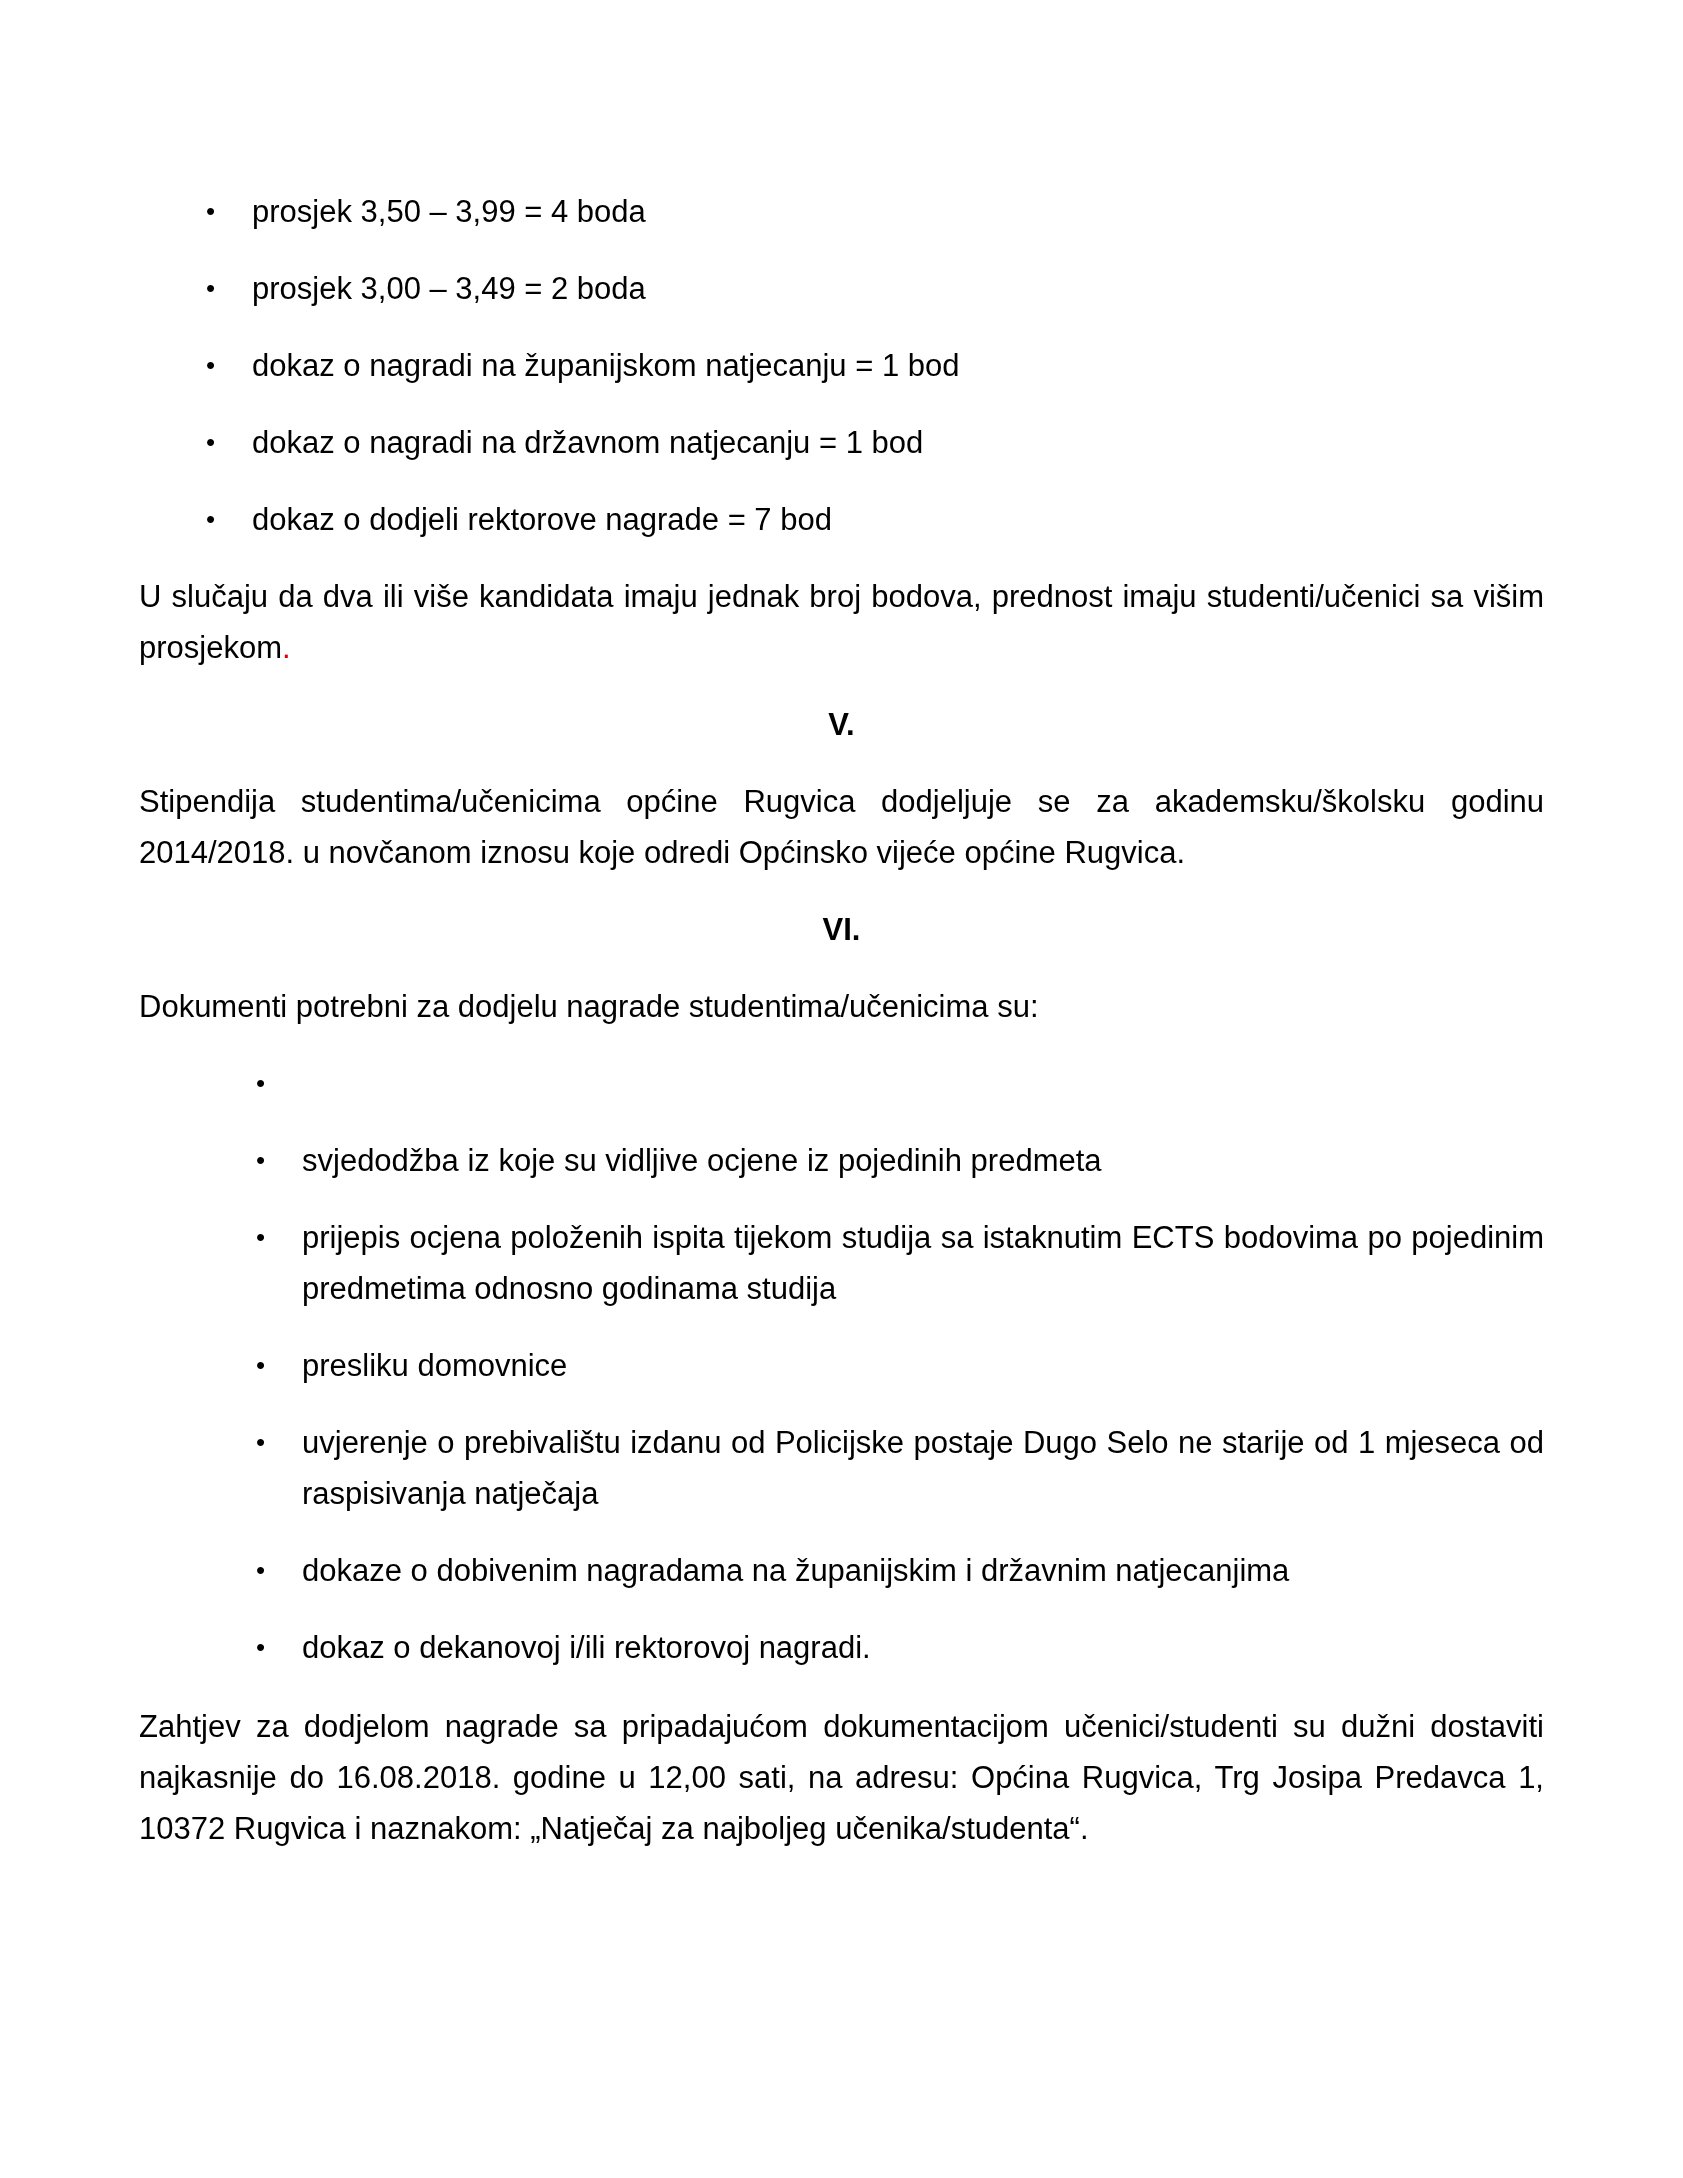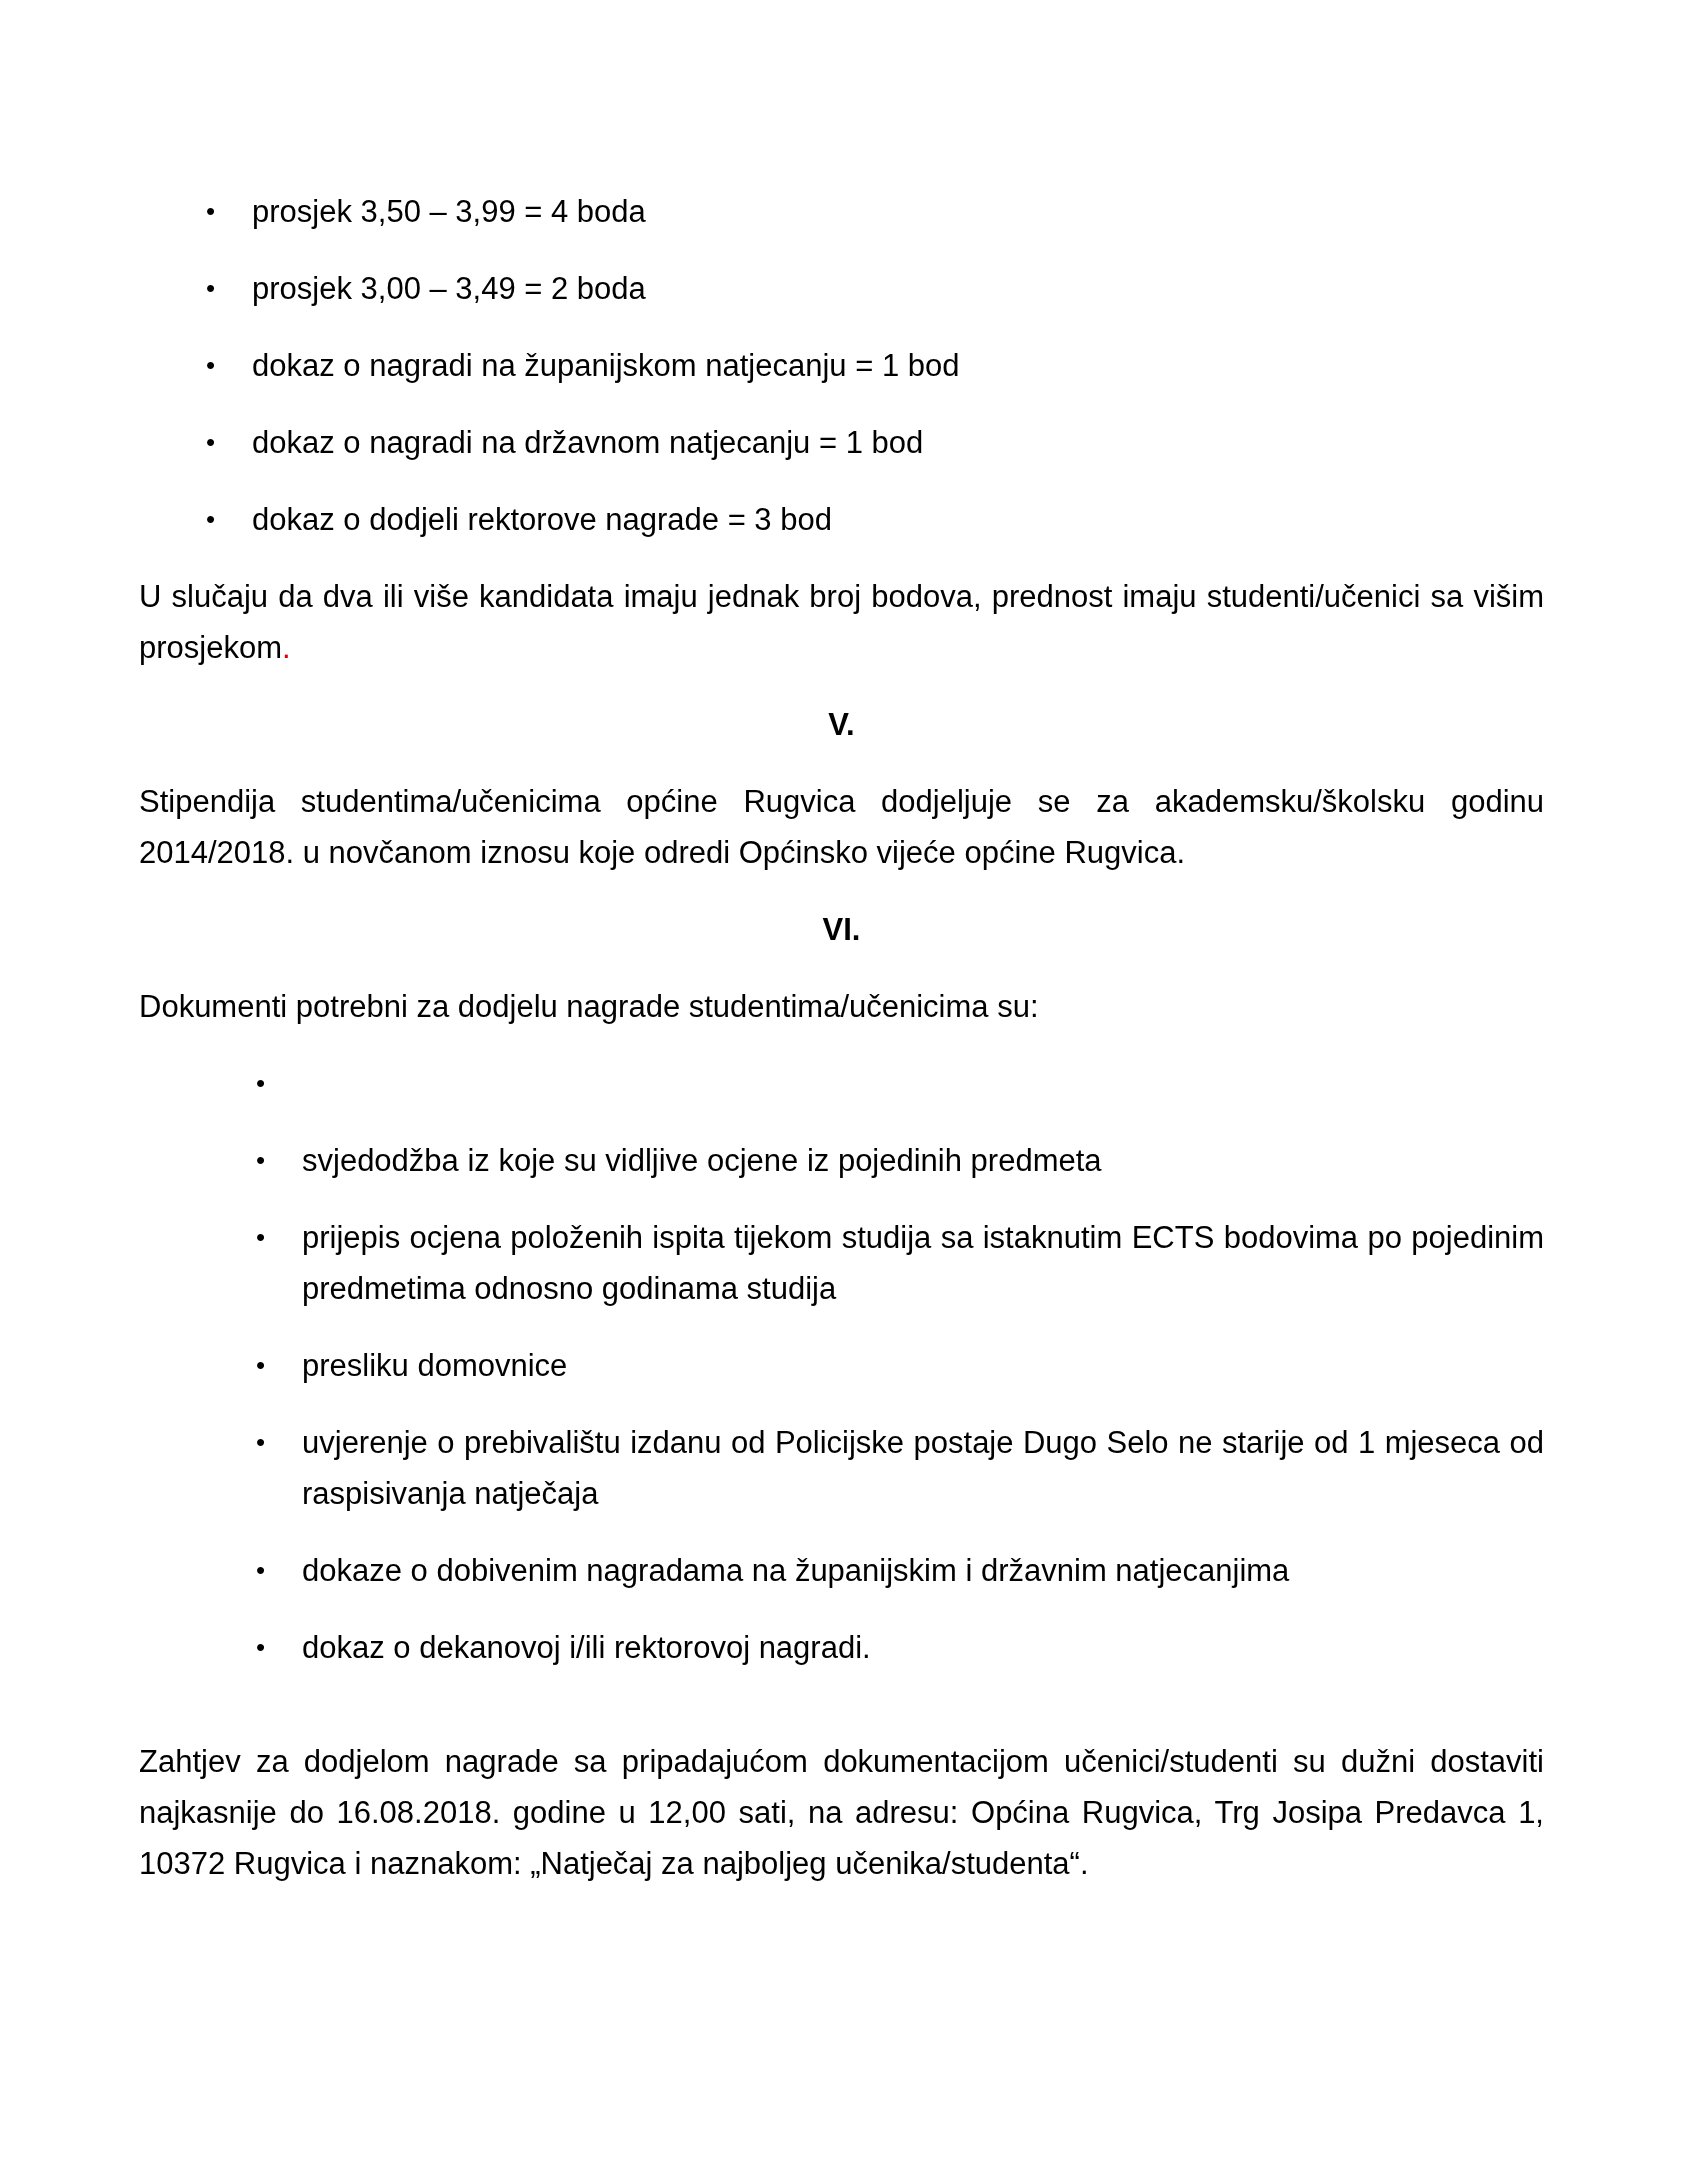--- a/index.html
+++ b/index.html
@@ -42,21 +42,21 @@
   .doc-list .li:last-child { margin-bottom: 26px; }
   .level1 .li { padding-left: 67px; }
   .level2 .li { padding-left: 117px; }
   .bullet-marker {
     flex: 0 0 46px;
     line-height: 51px;
     font-size: 26px;
   }
   .li-text { flex: 1 1 auto; }
   .red { color: var(--accent-red); }
-  .closing { margin-top: 63px; }
+  .closing { margin-top: 28px; }
 </style>
 </head>
 <body>
 
 <div class="page">
 
   <ul class="doc-list level1">
     <li class="li">
       <span class="bullet-marker">•</span>
       <span class="li-text">prosjek 3,50 – 3,99 = 4 boda</span>
@@ -68,21 +68,21 @@
     <li class="li">
       <span class="bullet-marker">•</span>
       <span class="li-text">dokaz o nagradi na županijskom natjecanju = 1 bod</span>
     </li>
     <li class="li">
       <span class="bullet-marker">•</span>
       <span class="li-text">dokaz o nagradi na državnom natjecanju = 1 bod</span>
     </li>
     <li class="li">
       <span class="bullet-marker">•</span>
-      <span class="li-text">dokaz o dodjeli rektorove nagrade = 3 bod</span>
+      <span class="li-text">dokaz o dodjeli rektorove nagrade = 7 bod</span>
     </li>
   </ul>
 
 
   <p class="para justify"><span>U slučaju da dva ili više kandidata imaju jednak broj bodova, prednost imaju studenti/učenici sa višim prosjekom</span><span class="red">.</span></p>
 
   <div class="heading">V.</div>
 
   <p class="para justify">Stipendija studentima/učenicima općine Rugvica dodjeljuje se za akademsku/školsku godinu 2014/2018. u novčanom iznosu koje odredi Općinsko vijeće općine Rugvica.</p>
 

